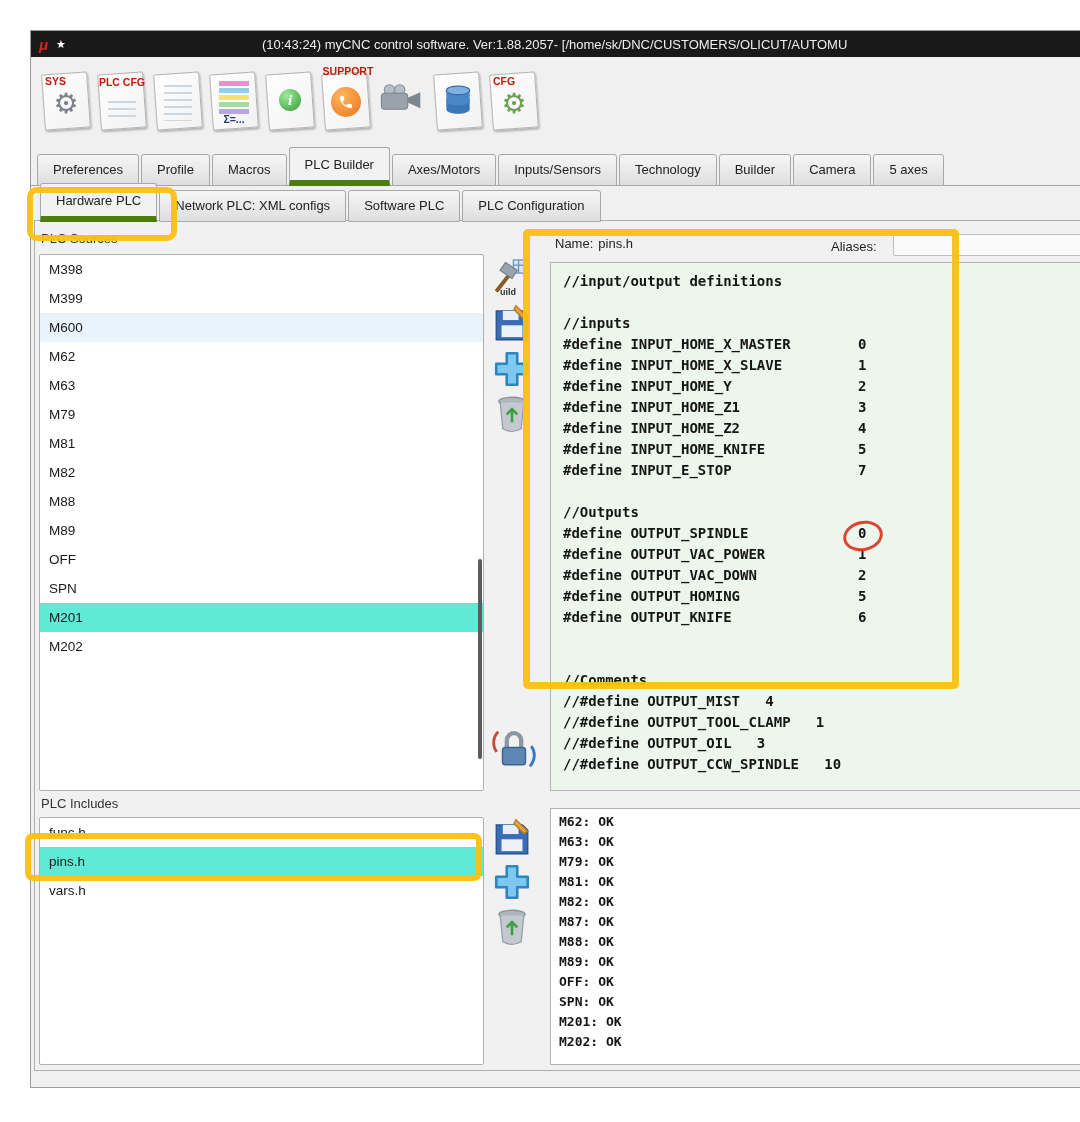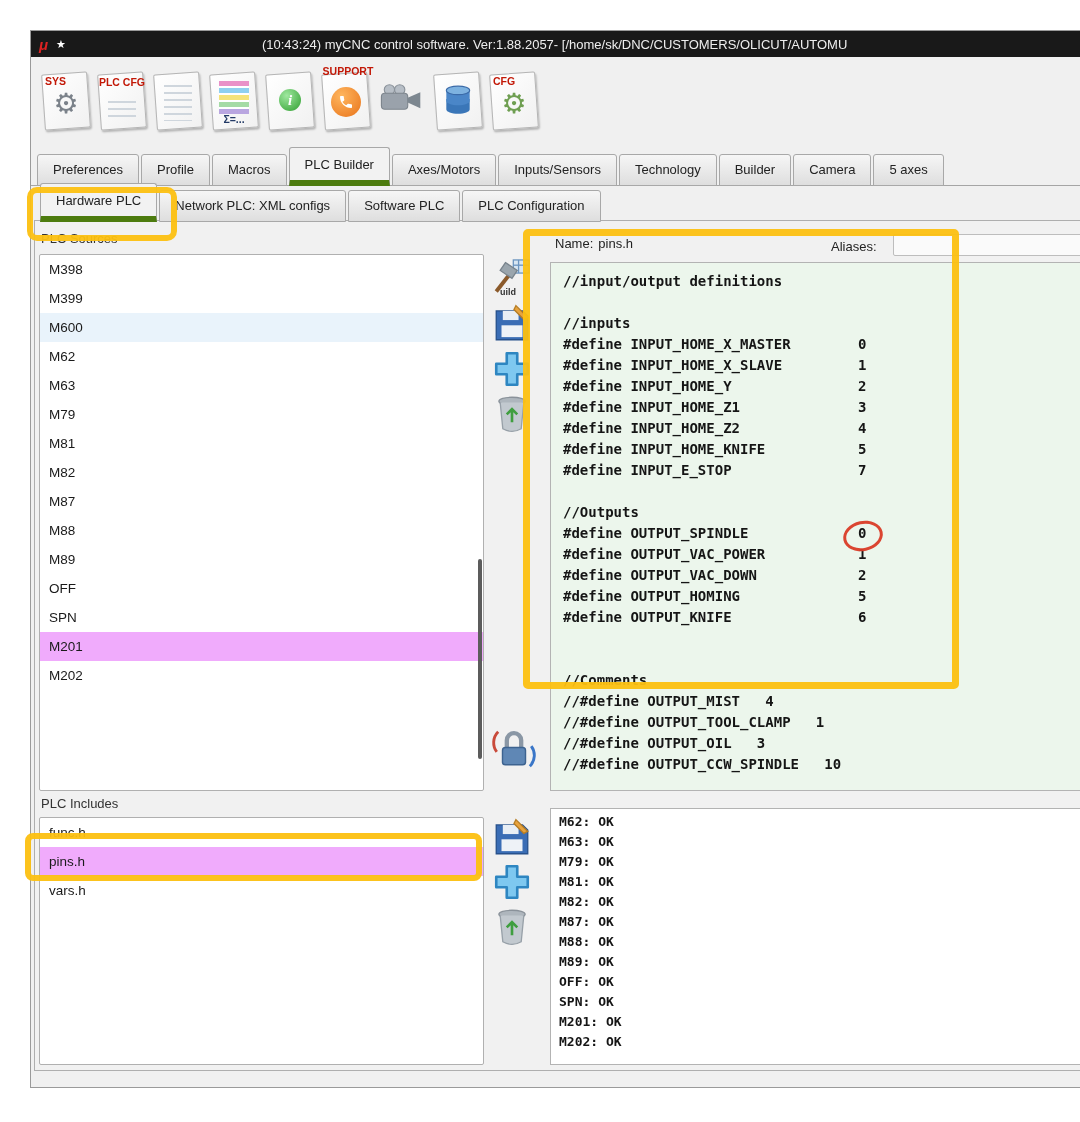--- a/index.html
+++ b/index.html
@@ -58,21 +58,21 @@
                  border:1px solid #aeaeae;background:#f1f1f1;}
 
   
   .panel-label{position:absolute;font-size:13px;color:#333;}
   .sources-label{left:10px;top:200px;}
   .includes-label{left:10px;top:765px;}
   .list{position:absolute;background:#fff;border:1px solid #b0b0b0;border-radius:2px;overflow:hidden;}
   .sources-list{left:8px;top:223px;width:445px;height:537px;}
   .includes-list{left:8px;top:786px;width:445px;height:248px;}
   .row{height:29px;line-height:29px;padding-left:9px;font-size:13.5px;color:#1a1a1a;cursor:pointer;}
-  .row.selected{background:#f0abfc;}
+  .row.selected{background:#5eead4;}
   .row.hover{background:#e9f3fb;}
   .scroll-thumb{position:absolute;right:1px;top:304px;width:4px;height:200px;background:#5c5c5c;
                 border-radius:2px;cursor:pointer;}
 
   
   .side-btn{position:absolute;left:460px;width:42px;height:42px;cursor:pointer;}
   .side-btn svg{width:100%;height:100%;display:block;}
   .build-lbl{position:absolute;left:9px;bottom:1px;font:700 9px "Liberation Sans",sans-serif;color:#333;}
 
   
@@ -206,21 +206,20 @@
   <div class="list sources-list">
     <div class="scroll-thumb"></div>
       <div class="row">M398</div>
       <div class="row">M399</div>
       <div class="row hover">M600</div>
       <div class="row">M62</div>
       <div class="row">M63</div>
       <div class="row">M79</div>
       <div class="row">M81</div>
       <div class="row">M82</div>
-      <div class="row">M87</div>
       <div class="row">M88</div>
       <div class="row">M89</div>
       <div class="row">OFF</div>
       <div class="row">SPN</div>
       <div class="row selected">M201</div>
       <div class="row">M202</div>
     </div>
 
   <div class="side-btn" style="top:225px;">
     <svg viewBox="0 0 32 32">

